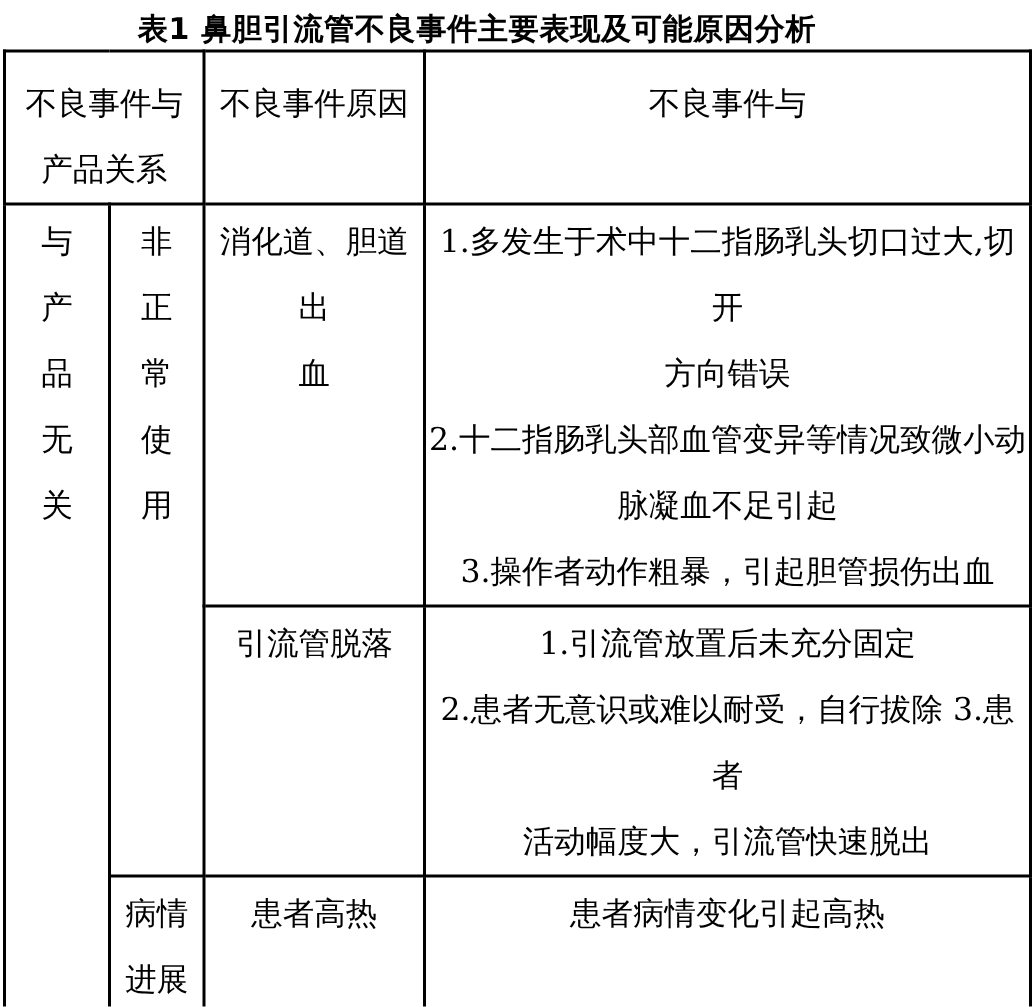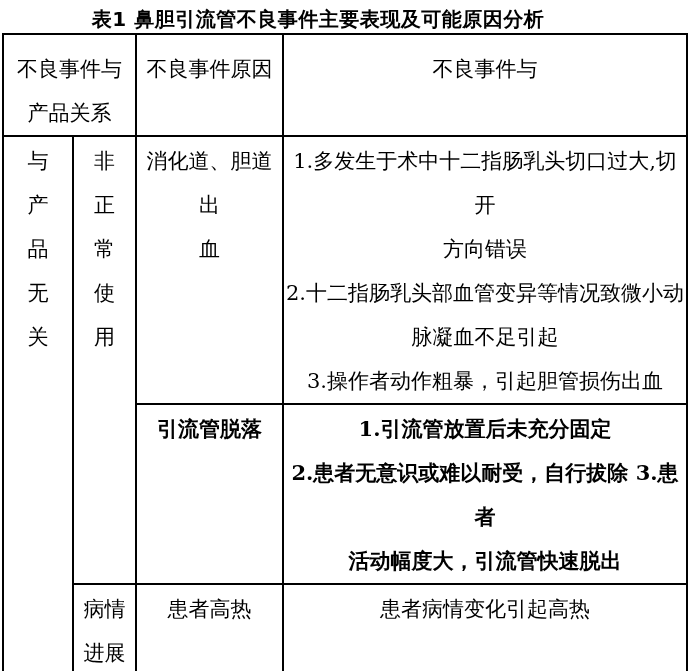--- a/index.html
+++ b/index.html
@@ -45,21 +45,21 @@
     line-height: 44px;
     padding: 2px 1px 0 1px;
     overflow: hidden;
     box-sizing: border-box;
   }
   tr.row-header td {
     height: 93px;
     padding-top: 12px;
   }
   tr.row-bleeding td    { height: 220px; }
-  tr.row-detachment td  { height: 137px; font-weight: bold; }
+  tr.row-detachment td  { height: 137px; }
   tr.row-fever td       { height: 90px; }
   col.c-cat  { width: 70px; }
   col.c-sub  { width: 63px; }
   col.c-man  { width: 147px; }
   col.c-cause{ width: 404px; }
 </style>
 </head>
 <body>
 
 <div class="page">

